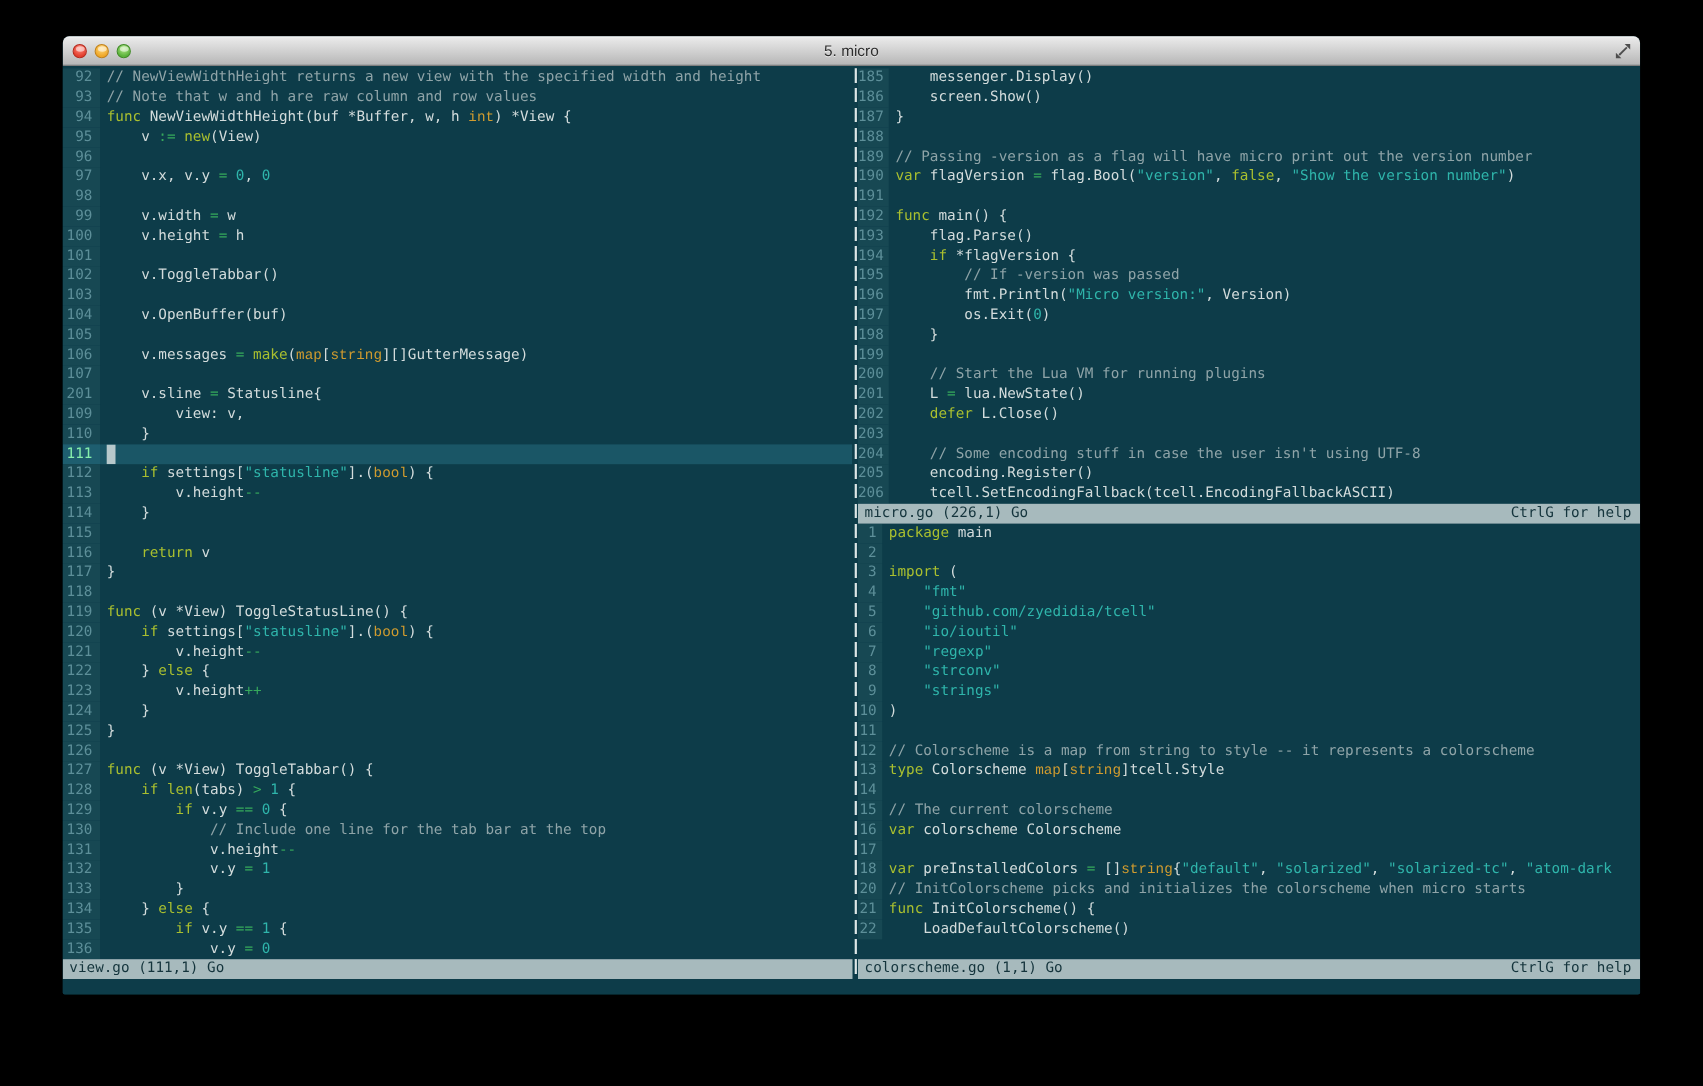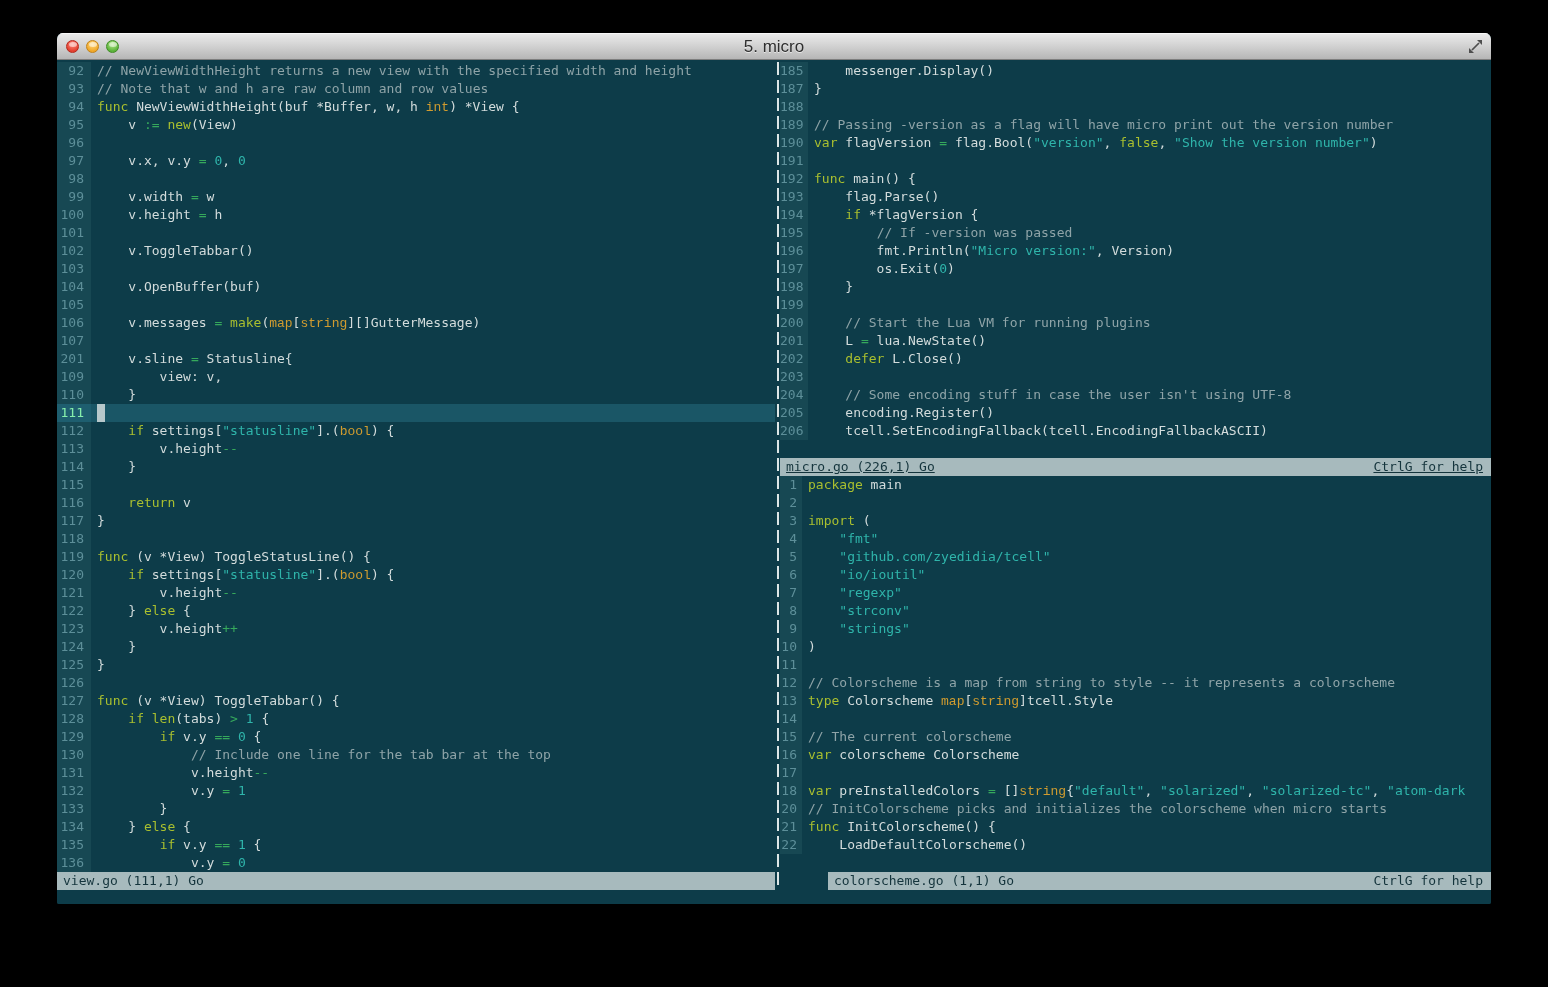--- a/index.html
+++ b/index.html
@@ -18,21 +18,21 @@
               border-bottom:1px solid #7e7e7e; }
   .titlebar::before { content:""; position:absolute; left:0; right:0; top:0; height:1px; background:#f8f8f8; }
   .lights { position:absolute; left:9px; top:7px; display:flex; gap:7px; }
   .light { width:13px; height:13px; border-radius:50%; display:inline-block; position:relative; }
   .light::after { content:""; position:absolute; left:2px; top:1px; width:8px; height:5px;
                   border-radius:50%; background:rgba(255,255,255,.55); }
   .light.red    { background:radial-gradient(circle at 50% 30%, #ff8a7e, #e3402f 70%); border:1px solid #b5281c; }
   .light.yellow { background:radial-gradient(circle at 50% 30%, #ffd97e, #f0a829 70%); border:1px solid #c28219; }
   .light.green  { background:radial-gradient(circle at 50% 30%, #b4e98c, #5cb33b 70%); border:1px solid #3f8c25; }
   .title { position:absolute; left:0; right:0; top:0; height:27px; line-height:27px;
-           text-align:center; font-family:"Liberation Sans", sans-serif; font-size:17px;
+           text-align:center; font-family:"Liberation Sans", sans-serif; font-size:14px;
            color:#2e2e2e; text-shadow:0 1px 0 rgba(255,255,255,.6); }
   .fsbtn { position:absolute; right:8px; top:6px; width:15px; height:15px; cursor:pointer; }
 
   
   .terminal { position:absolute; left:0; top:28px; right:0; bottom:0; background:#0d3c49;
               font-size:13px; line-height:18px; }
 
   .pane { position:absolute; overflow:hidden; }
   .pane-view        { left:0;    top:1px;   width:718px; height:810px; }
   .pane-micro       { left:723px;top:1px;   right:0;     height:396px; }
@@ -59,22 +59,22 @@
   .tk-o { color:#36a95c; }
 
   .divider { position:absolute; left:718px; top:1px; width:5px; height:828px; background:#0d3c49; }
   .divider::before { content:""; position:absolute; left:2px; top:0; width:2px; height:100%;
                      background:repeating-linear-gradient(180deg,#dce6e6 0 13px, transparent 13px 18px); }
 
   .statusbar { position:absolute; height:18px; background:#a7babd; color:#14343c;
                display:flex; justify-content:space-between; padding:0 8px 0 6px;
                font-size:13px; line-height:18px; white-space:pre; overflow:hidden; }
   .sb-view        { left:0;     top:811px; width:718px;flex-direction:column; }
-  .sb-micro       { left:723px; top:397px; right:0;text-decoration:underline; }
-  .sb-colorscheme { left:723px; top:811px; right:0;margin-left:48px; }
+  .sb-micro       { left:723px; top:397px; right:0; }
+  .sb-colorscheme { left:723px; top:811px; right:0; }
 </style>
 </head>
 <body>
 
 <div class="desktop">
   <div class="window">
 
     <div class="titlebar">
       <div class="lights">
         <span class="light red"></span>
@@ -274,20 +274,24 @@
             <span class="code"><span class="tk-n">            v.y </span><span class="tk-o">=</span><span class="tk-n"> </span><span class="tk-d">0</span></span>
           </div>
         </div>
       <div class="divider"></div>
       <div class="pane pane-micro">
           <div class="row">
             <span class="gut">185</span>
             <span class="code"><span class="tk-n">    messenger.Display()</span></span>
           </div>
           <div class="row">
+            <span class="gut">186</span>
+            <span class="code"><span class="tk-n">    screen.Show()</span></span>
+          </div>
+          <div class="row">
             <span class="gut">187</span>
             <span class="code"><span class="tk-n">}</span></span>
           </div>
           <div class="row">
             <span class="gut">188</span>
             <span class="code"></span>
           </div>
           <div class="row">
             <span class="gut">189</span>
             <span class="code"><span class="tk-c">// Passing -version as a flag will have micro print out the version number</span></span>

